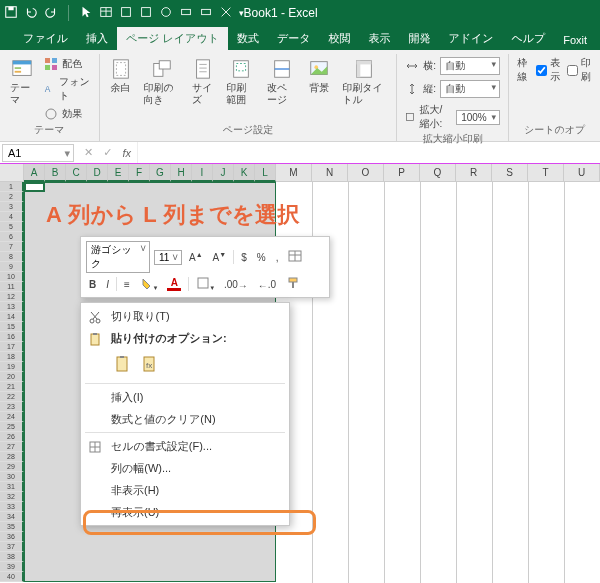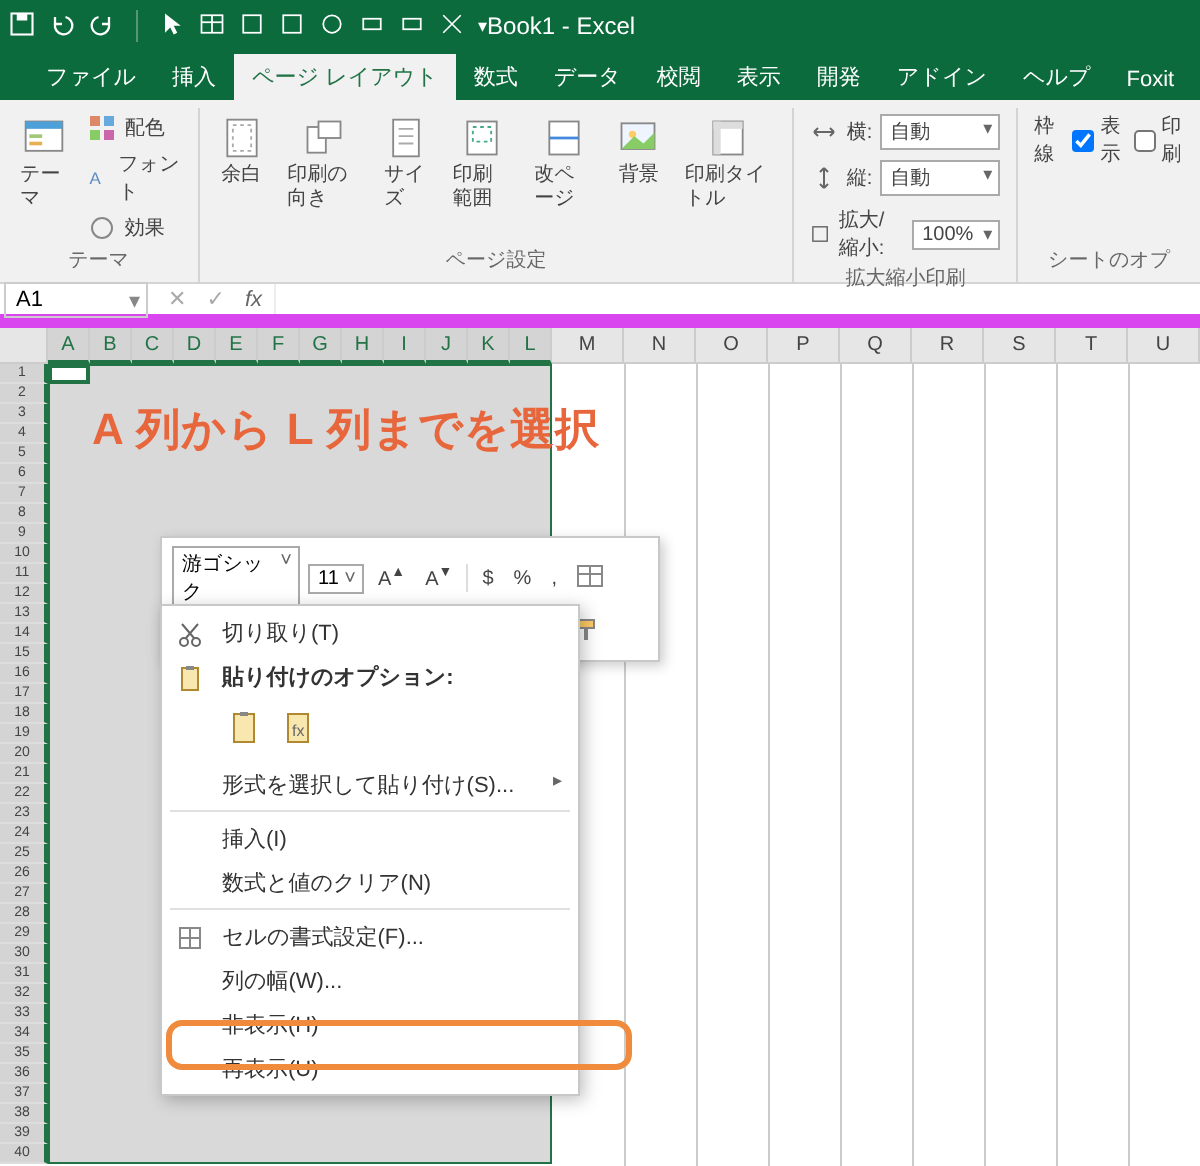--- a/index.html
+++ b/index.html
@@ -26,21 +26,21 @@
 .vbtn svg { width: 22px; height: 22px; }
 .smallrow { display: flex; flex-direction: column; gap: 2px; }
 .smallbtn { display: flex; align-items: center; gap: 4px; font-size: 10px; color: #444; padding: 1px 2px; cursor: pointer; }
 .smallbtn svg { width: 14px; height: 14px; }
 .selectbox { border: 1px solid #aaa; background: #fff; padding: 1px 14px 1px 4px; font-size: 10px; position: relative; min-width: 60px; }
 .selectbox::after { content: "▾"; position: absolute; right: 3px; top: 1px; color: #666; font-size: 9px; }
 .chk { display: flex; align-items: center; gap: 3px; font-size: 10px; color: #444; }
 .chk input { width: 11px; height: 11px; }
 
 
-.formula-bar { height: 22px; border-bottom: 7px solid #d946ef; display: flex; align-items: center; background: #fff; }
+.formula-bar { height: 22px; border-bottom: 1px solid #d946ef; display: flex; align-items: center; background: #fff; }
 .namebox { width: 72px; border: 1px solid #ccc; margin: 1px 0 1px 2px; padding: 2px 12px 2px 5px; position: relative; font-size: 11px; }
 .namebox::after { content: "▾"; position: absolute; right: 3px; top: 2px; color: #888; }
 .fx-btns { display: flex; gap: 2px; padding: 0 6px; color: #aaa; }
 .fx-btns span { padding: 2px 4px; font-size: 11px; }
 .fx-label { font-style: italic; color: #666; padding-right: 6px; }
 
 
 .grid-area { position: relative; height: 419px; background: #fff; overflow: hidden; }
 .corner { position: absolute; left: 0; top: 0; width: 24px; height: 18px; background: #e6e6e6; border-right: 1px solid #ccc; border-bottom: 1px solid #ccc; }
 .col-headers { position: absolute; left: 24px; top: 0; right: 0; height: 18px; display: flex; }
@@ -51,21 +51,21 @@
 .rowh { flex: 0 0 10px; text-align: center; font-size: 7px; color: #444; border-bottom: 1px solid #ddd; border-right: 2px solid #217346; background: #d4d4d4; display:flex; align-items:center; justify-content:center;}
 .cells { position: absolute; left: 24px; top: 18px; right: 0; bottom: 0; }
 .selection { position: absolute; left: 0; top: 0; width: 252px; height: 400px; background: #d9d9d9; border: 1px solid #217346; }
 .active-cell { position: absolute; left: 0; top: 0; width: 21px; height: 10px; background: #fff; border: 2px solid #217346; }
 .grid-lines-v { position: absolute; top: 0; bottom: 0; width: 1px; background: #ccc; }
 
 
 .annotation { position: absolute; left: 46px; top: 200px; font-size: 22px; font-weight: bold; color: #e8663c; letter-spacing: 0.5px; white-space: nowrap; }
 
 
-.mini-toolbar { position: absolute; left: 80px; top: 268px; background: #fff; border: 1px solid #c8c8c8; box-shadow: 2px 2px 6px rgba(0,0,0,0.2); padding: 3px 5px; width: 250px; }
+.mini-toolbar { position: absolute; left: 80px; top: 236px; background: #fff; border: 1px solid #c8c8c8; box-shadow: 2px 2px 6px rgba(0,0,0,0.2); padding: 3px 5px; width: 250px; }
 .mini-row { display: flex; align-items: center; gap: 4px; padding: 1px 0; }
 .mini-sel { border: 1px solid #aaa; padding: 1px 14px 1px 4px; font-size: 10px; position: relative; }
 .mini-sel::after { content: "˅"; position: absolute; right: 3px; top: 1px; color: #666; }
 .mini-icon { padding: 1px 3px; font-size: 10px; color: #444; cursor: pointer; }
 .mini-icon.bold { font-weight: bold; }
 .mini-icon.italic { font-style: italic; }
 .mini-color { width: 14px; height: 3px; }
 .mini-sep { width: 1px; height: 14px; background: #ddd; }
 
 
@@ -447,23 +447,20 @@
           <rect x="6" y="1" width="4" height="2" fill="#888"></rect>
         </svg>
       </div>
     <div class="paste-opt">
         <svg width="18" height="18" viewBox="0 0 18 18">
           <rect x="3" y="2" width="10" height="14" fill="#f8e8b0" stroke="#b08830"></rect>
           <text x="5" y="13" font-size="8" fill="#666">fx</text>
         </svg>
       </div>
   </div>
-  <div class="cm-item cm-arrow">
-    <span>形式を選択して貼り付け(S)...</span>
-  </div>
   <div class="cm-sep"></div>
   <div class="cm-item">
       <span>挿入(I)</span>
     </div>
   <div class="cm-item">
       <span>数式と値のクリア(N)</span>
     </div>
   <div class="cm-sep"></div>
   <div class="cm-item">
     <span class="cm-icon">

